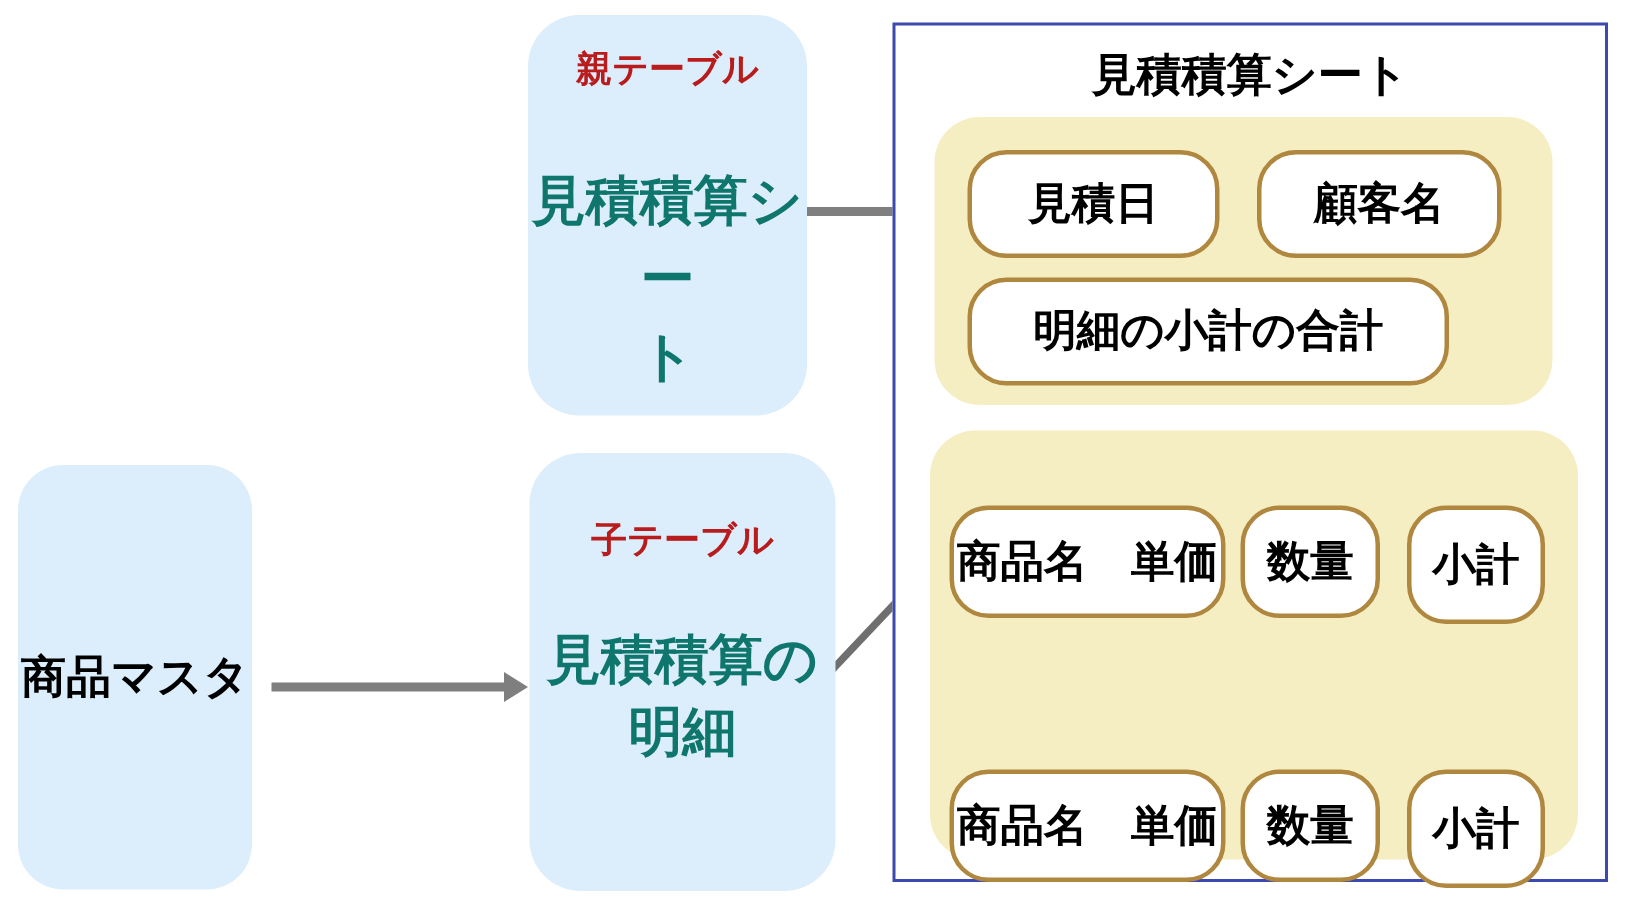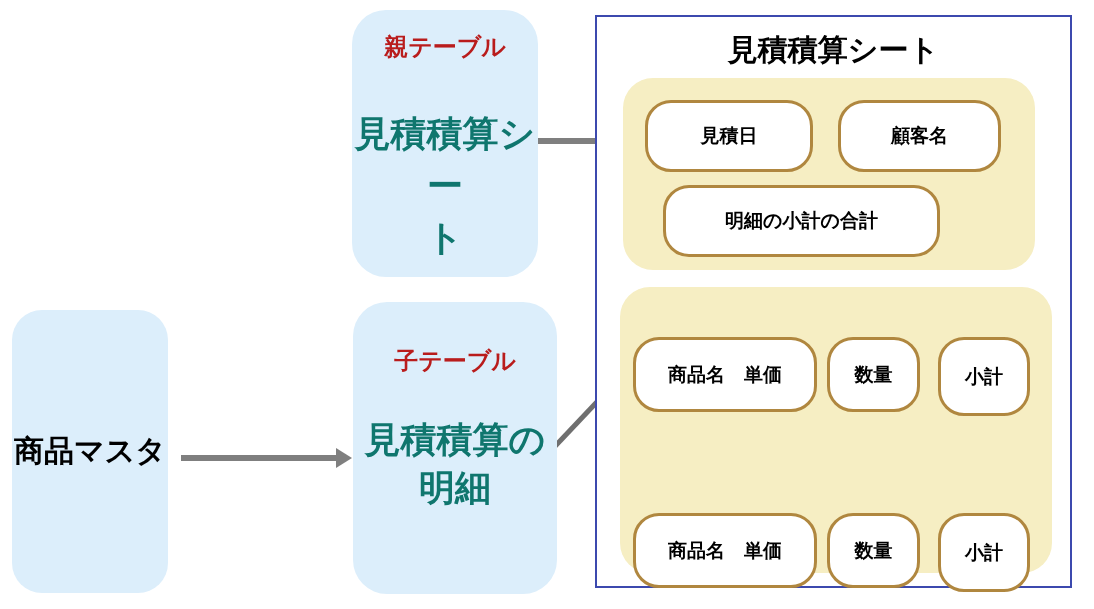--- a/index.html
+++ b/index.html
@@ -80,27 +80,27 @@
   }
   .group-upper{left:26px;top:61px;width:412px;height:192px;}
   .group-lower{left:23px;top:270px;width:432px;height:286px;}
   .pill{
     position:absolute;
     background:#ffffff;
     border:3px solid #b0873f;
     border-radius:26px;
     box-sizing:border-box;
     display:flex;align-items:center;justify-content:center;
-    font-size:19px;
+    font-size:29px;
     white-space:pre;
   }
   
   .pill-estdate{left:22px;top:22px;width:168px;height:72px;}
   .pill-custname{left:215px;top:22px;width:163px;height:72px;}
-  .pill-subtotalsum{left:40px;top:107px;width:277px;height:72px;}
+  .pill-subtotalsum{left:22px;top:107px;width:321px;height:72px;}
   
   .rowpill-wide{left:13px;width:184px;height:75px;}
   .rowpill-qty{left:207px;width:93px;height:75px;}
   .rowpill-sub{left:318px;width:92px;height:79px;}
   .row-0{top:25px;}
   .row-1{top:113px;}
   .row-2{top:200px;}
   .rp{position:absolute;}
 </style>
 </head>

